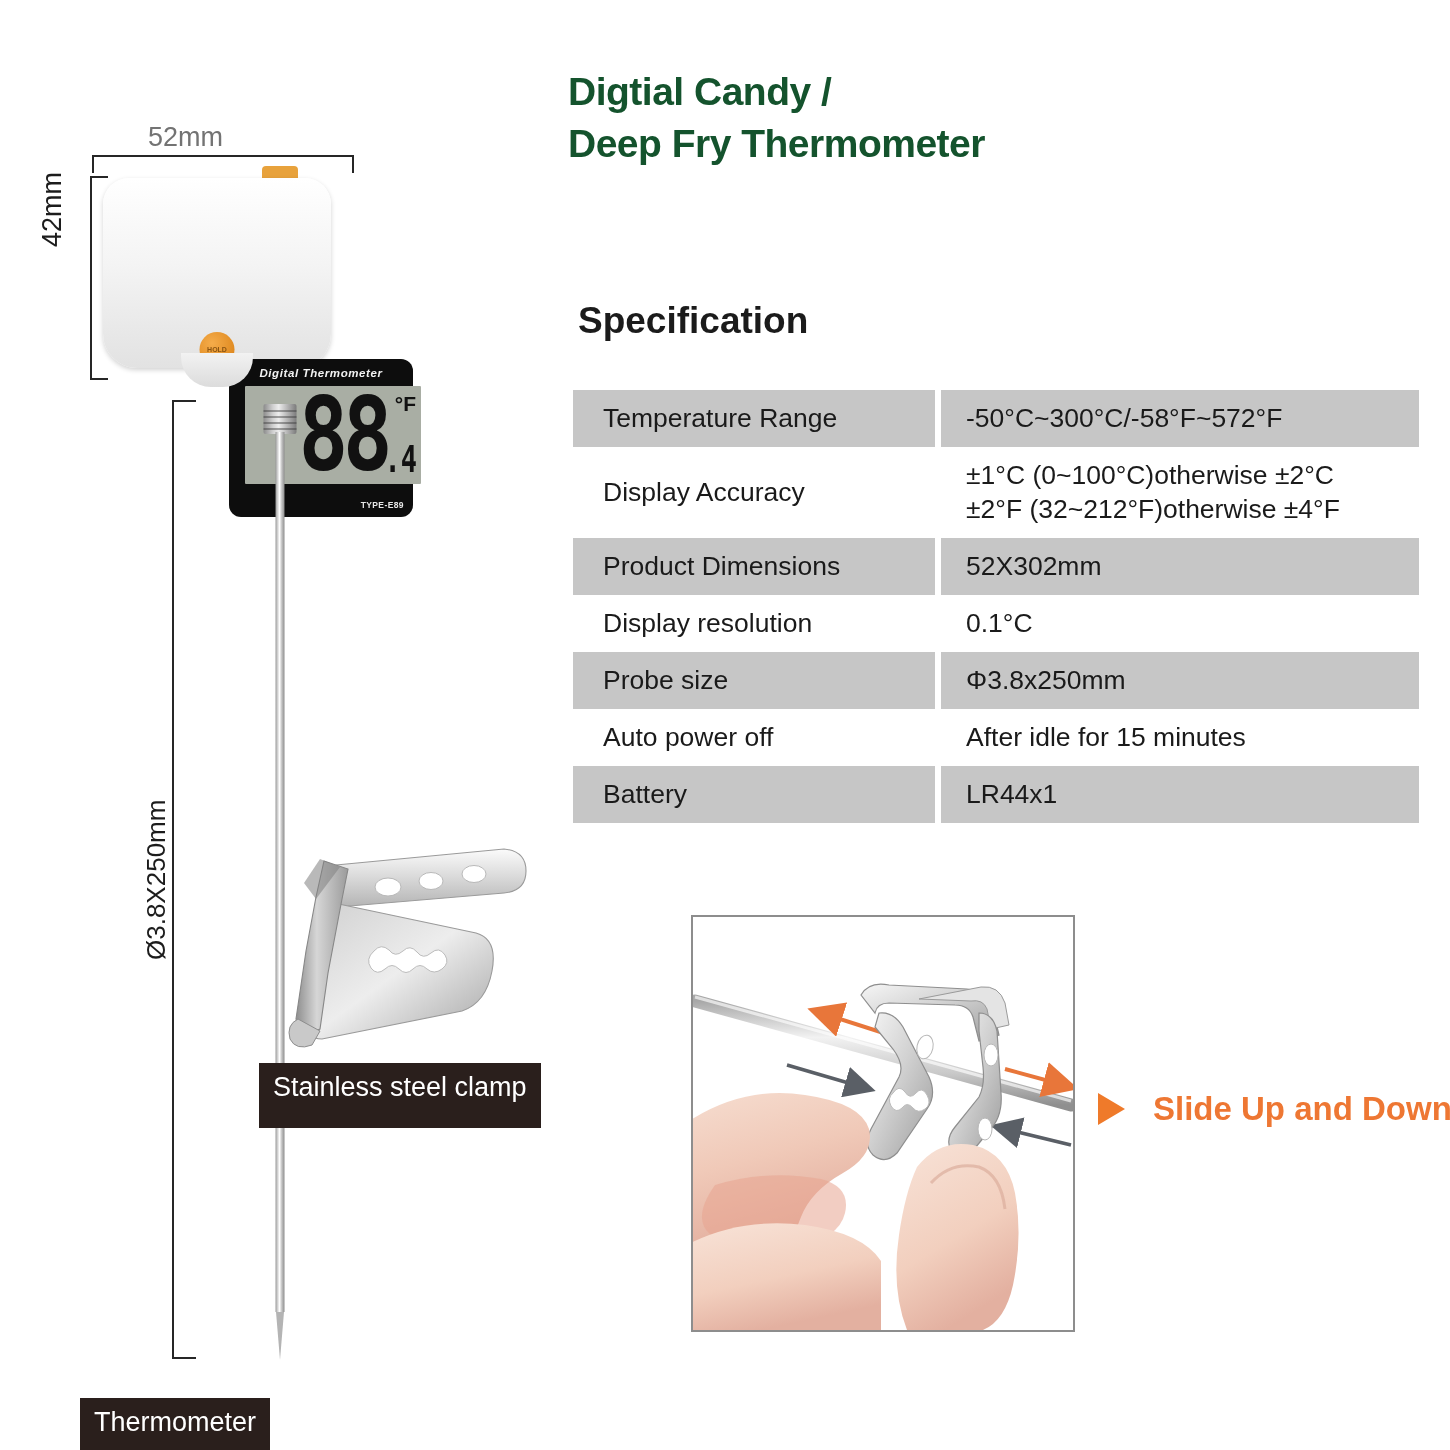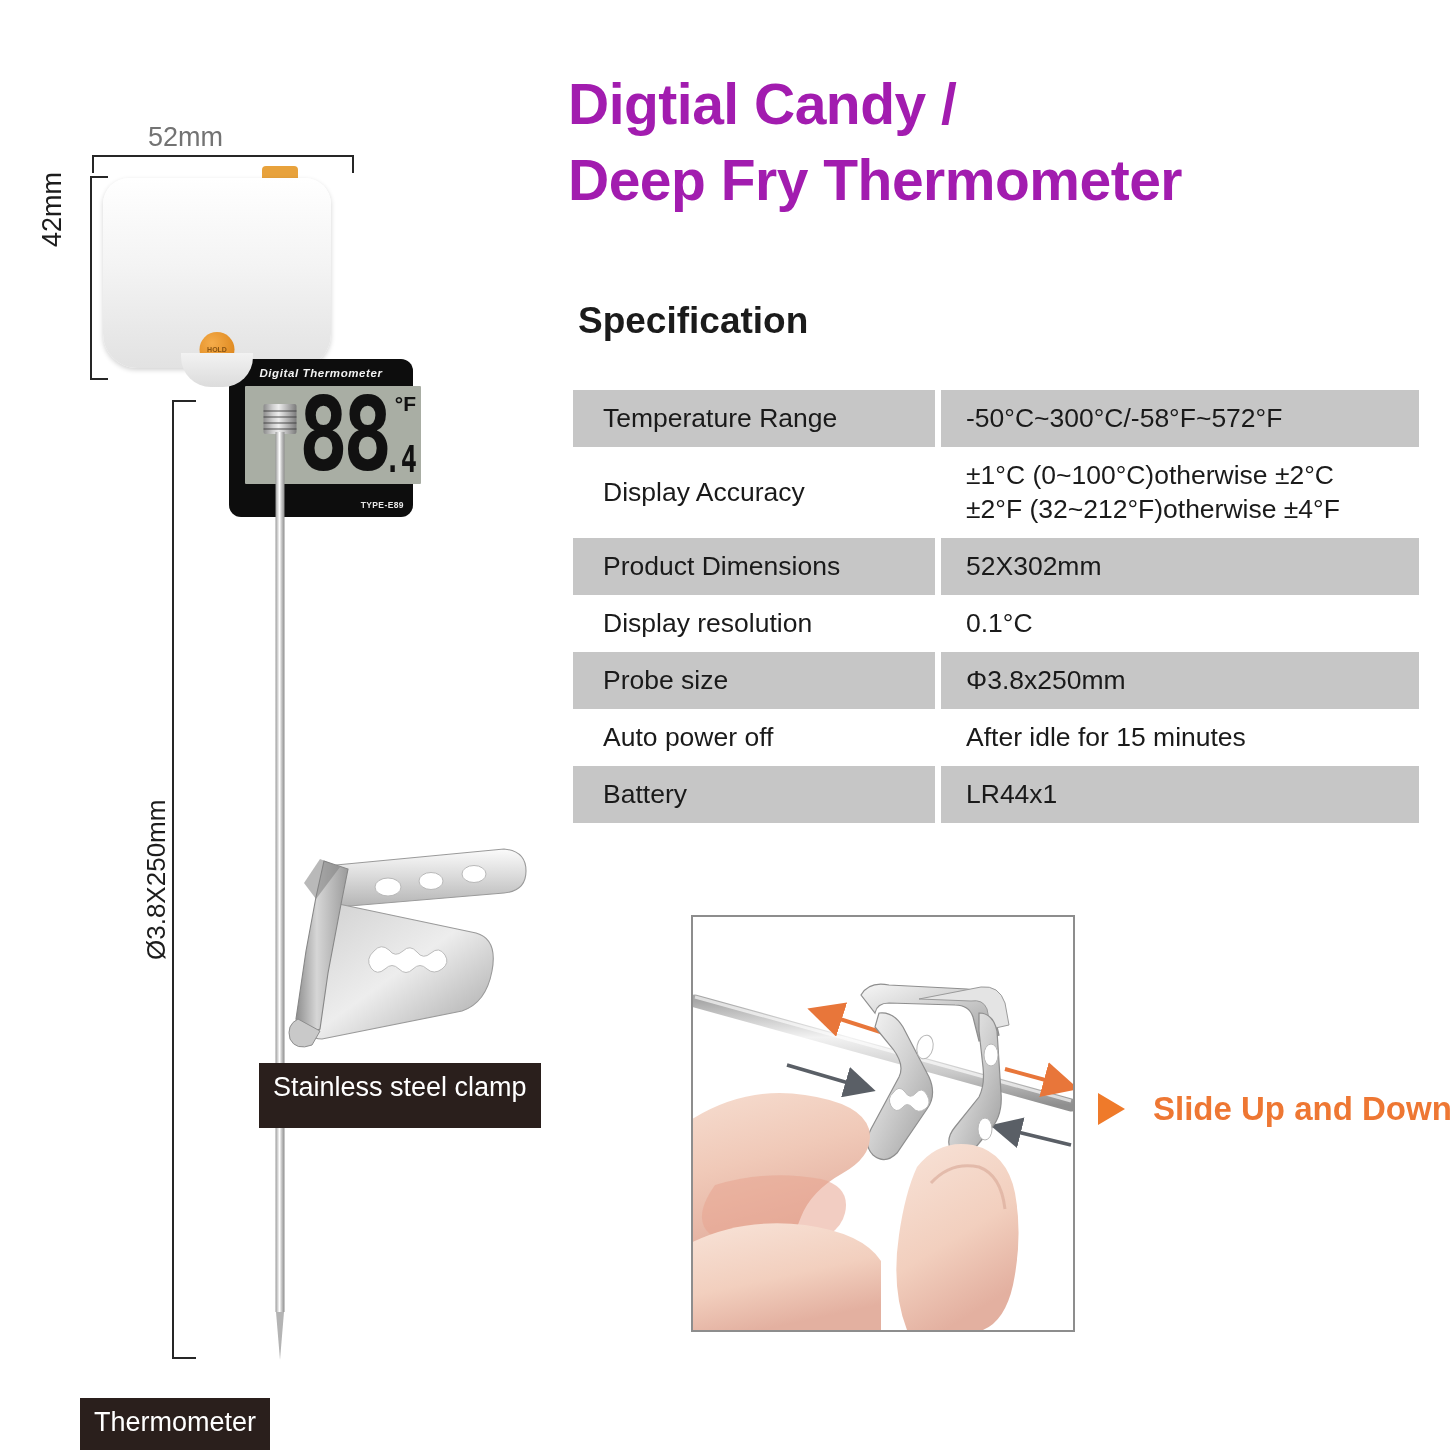--- a/index.html
+++ b/index.html
@@ -18,25 +18,25 @@
     background: #ffffff;
     overflow: hidden;
   }
 
   
   .title {
     position: absolute;
     left: 568px;
     top: 66px;
     width: 860px;
-    font-size: 57px;
+    font-size: 39px;
     font-weight: bold;
     line-height: 1.34;
     letter-spacing: -0.5px;
-    color: #a21caf;
+    color: #14532d;
   }
   .spec-heading {
     position: absolute;
     left: 578px;
     top: 300px;
     font-size: 37px;
     font-weight: bold;
     color: #1b1b1b;
   }
 

